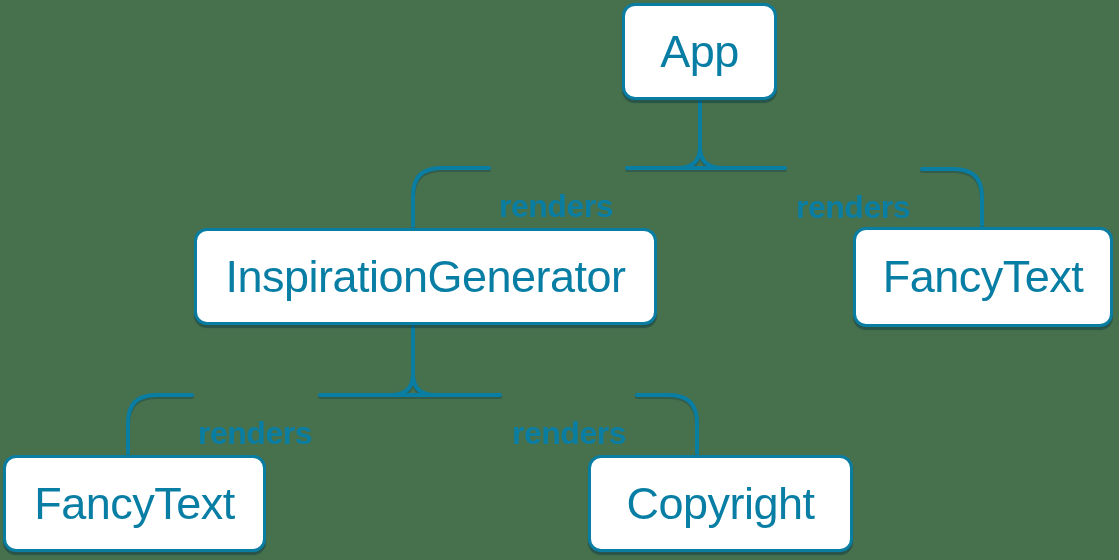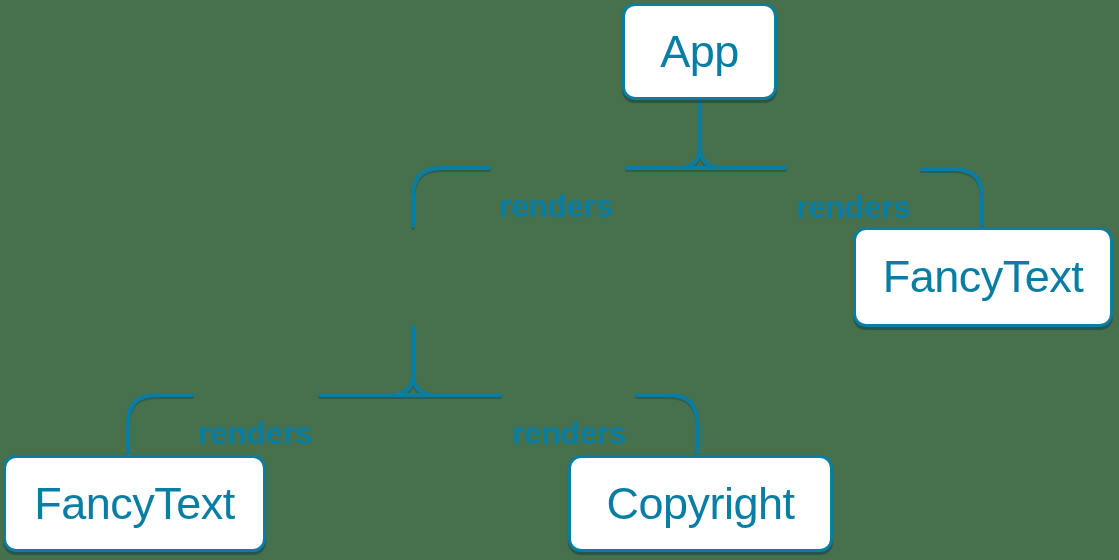--- a/index.html
+++ b/index.html
@@ -45,21 +45,21 @@
     font-size: 45px;
     font-weight: 500;
     letter-spacing: -0.5px;
     box-shadow: 0 3px 1px var(--shadow);
     white-space: nowrap;
   }
   .node-app         { left: 622px; top: 3px;   width: 155px; height: 97px;  }
   .node-insp        { left: 194px; top: 228px; width: 463px; height: 97px;  }
   .node-fancy-top   { left: 853px; top: 227px; width: 260px; height: 100px; }
   .node-fancy-bot   { left: 3px;   top: 455px; width: 263px; height: 97px;  }
-  .node-copyright   { left: 568px; top: 455px; width: 265px; height: 97px;  }
+  .node-copyright   { left: 588px; top: 455px; width: 265px; height: 97px;  }
   .edge-label {
     position: absolute;
     transform: translate(-50%, -50%);
     color: var(--accent);
     font-size: 32px;
     font-weight: 600;
     letter-spacing: -0.5px;
     white-space: nowrap;
     margin-top: 38px;
   }
@@ -91,20 +91,21 @@
       <path d="M320 395 H500"></path>
 
       <path d="M192 395 H156 Q128 395 128 423 V453"></path>
 
       <path d="M637 395 H669 Q697 395 697 423 V453"></path>
     </g>
   </svg>
 
   <div class="node node-app">App</div>
 
+  <div class="node node-insp">InspirationGenerator</div>
 
   <div class="node node-fancy-top">FancyText</div>
 
   <div class="node node-fancy-bot">FancyText</div>
 
   <div class="node node-copyright">Copyright</div>
 
   <div class="edge-label edge-label-1">renders</div>
 
   <div class="edge-label edge-label-2">renders</div>

